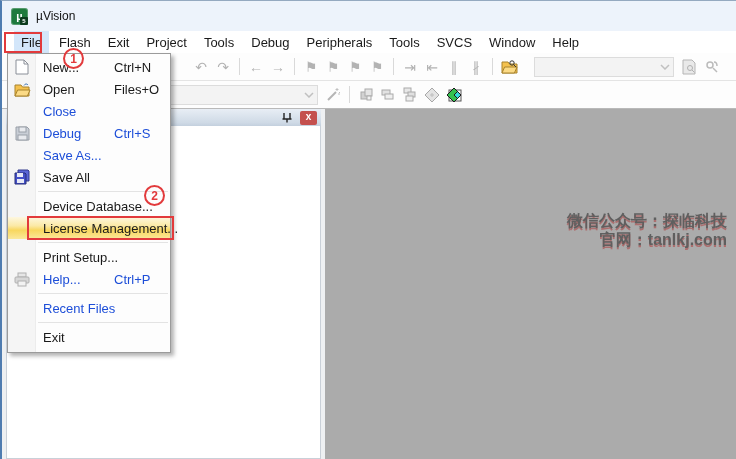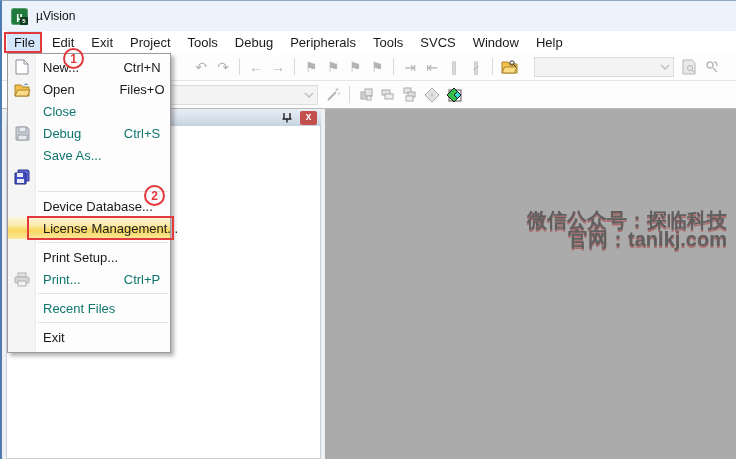--- a/index.html
+++ b/index.html
@@ -11,21 +11,21 @@
   
   .titlebar { height:30px; background:#edf3fb; display:flex; align-items:center; padding-left:9px; }
   .app-icon { width:17px; height:17px; background:#1f7a3d; border-radius:3px; position:relative;
               color:#fff; font-weight:bold; font-size:11px; line-height:16px; text-align:center; margin-right:8px;
               box-shadow:inset 0 0 0 1px rgba(255,255,255,.25); }
   .app-icon .five { position:absolute; right:0; bottom:0; width:8px; height:8px; background:#0c3b1d;
                     color:#fff; font-size:6px; line-height:8px; font-weight:bold; border-radius:1px; }
   .title-text { font-size:12px; color:#111; }
 
   
-  .menubar { height:22px; background:#fff; display:flex; align-items:stretch; padding-left:5px; }
+  .menubar { height:22px; background:#fff; display:flex; align-items:stretch; padding-left:12px; }
   .mb-item { padding:0 7px; display:flex; align-items:center; margin-right:3px; cursor:default; }
   .mb-item.active { background:#d3e6fa; }
 
   
   .toolbar { height:28px; background:#fdfdfd; display:flex; align-items:center; border-bottom:1px solid #e4e4e4; }
   .toolbar.tb2 { border-bottom:1px solid #b9b9b9; }
   .tool { width:20px; height:20px; display:flex; align-items:center; justify-content:center;
           color:#b3b3b3; font-size:14px; margin:0 1px; }
   .tool svg { display:block; }
   .tsep { width:1px; height:17px; background:#d9d9d9; margin:0 5px; }
@@ -38,32 +38,32 @@
   .panel { position:absolute; left:4px; top:0; width:315px; bottom:0; }
   .panel-header { height:17px; background:linear-gradient(180deg,#e8eef5 0%,#cfdae6 80%,#c3d0de 100%);
                   display:flex; align-items:center; justify-content:flex-end; padding-right:4px; }
   .pin-btn { width:14px; height:13px; display:flex; align-items:center; justify-content:center; margin-right:6px; }
   .close-btn { width:17px; height:14px; background:#c4504e; border-radius:2px; color:#fff; font-size:10px;
                font-weight:bold; line-height:13px; text-align:center; font-family:"Liberation Mono",monospace; }
   .panel-body { position:absolute; left:0; top:17px; right:0; bottom:0; background:#fff; border:1px solid #c9d0d8; border-top:none; }
   .splitter { position:absolute; left:319px; top:0; width:4px; bottom:0; background:#eef0f2; }
   .main-gray { position:absolute; left:323px; top:0; right:0; bottom:0; background:#ababab; }
   .watermark { position:absolute; top:102px; right:9px; text-align:right; color:#5f5f5f;
-               font-size:20px; line-height:19px; font-weight:600;
+               font-size:16px; line-height:19px; font-weight:600;
                text-shadow:0 2px 0 rgba(171,90,90,.75); }
 
   
   .dropdown { position:absolute; left:5px; top:52px; width:164px; background:#fdfdfd;
               border:1px solid #9b9b9b; box-shadow:3px 3px 4px rgba(0,0,0,.3); z-index:40; padding:2px 0 4px 0; }
   .dropdown .gutter { position:absolute; left:0; top:0; bottom:0; width:28px; background:#f5f5f5; border-right:1px solid #ececec; }
   .mi { position:relative; height:22px; display:flex; align-items:center; }
   .mi .ic { width:28px; display:flex; align-items:center; justify-content:center; flex:none; }
   .mi .lbl { flex:1; padding-left:7px; white-space:nowrap; }
-  .mi .sc { width:56px; flex:none; text-align:center; }
-  .mi.disabled .lbl, .mi.disabled .sc { color:#0f766e; }
+  .mi .sc { width:56px; flex:none; text-align:left; }
+  .mi.disabled .lbl, .mi.disabled .sc { color:#1d4ed8; }
   .mi.highlight { background:linear-gradient(180deg,#fdf7e0 0%,#fbe9a6 40%,#f8d75f 60%,#fbe89b 100%);text-align:center; }
   .msep { height:1px; background:#e3e3e3; margin:3px 2px 3px 30px; }
 
   
   .ann { position:absolute; z-index:60; border:2px solid #e23a3c; pointer-events:none; }
   .ann-circle { position:absolute; z-index:60; width:21px; height:21px; border:2px solid #e23a3c; border-radius:50%;
                 color:#e23a3c; font-size:12px; font-weight:bold; display:flex; align-items:center; justify-content:center;
                 background:transparent; pointer-events:none; }
 </style>
 </head>
@@ -71,21 +71,21 @@
 
 <div class="window">
 
   <div class="titlebar">
     <div class="app-icon">µ<span class="five">5</span></div>
     <div class="title-text">µVision</div>
   </div>
 
   <div class="menubar" id="menubar-items">
       <div class="mb-item active">File</div>
-      <div class="mb-item">Edit</div>
+      <div class="mb-item">Flash</div>
       <div class="mb-item">Exit</div>
       <div class="mb-item">Project</div>
       <div class="mb-item">Tools</div>
       <div class="mb-item">Debug</div>
       <div class="mb-item">Peripherals</div>
       <div class="mb-item">Tools</div>
       <div class="mb-item">SVCS</div>
       <div class="mb-item">Window</div>
       <div class="mb-item">Help</div>
     </div>
@@ -262,20 +262,21 @@
       </div>
       <div class="mi">
         <span class="ic">
           <svg width="16" height="16" viewBox="0 0 16 16">
             <path d="M4 1h10l1 1v10H4z" fill="#5a66d8" stroke="#323a8c"></path>
             <path d="M1 4h10l1 1v10H1z" fill="#4450c8" stroke="#272e78"></path>
             <rect x="3" y="4" width="6" height="4" fill="#e8eaf6"></rect>
             <rect x="3" y="10" width="7" height="4" fill="#e8eaf6"></rect>
           </svg>
         </span>
+        <span class="lbl">Save All</span>
         <span class="sc"></span>
       </div>
       <div class="msep"></div>
       <div class="mi">
         <span class="ic"></span>
         <span class="lbl">Device Database...</span>
         <span class="sc"></span>
       </div>
       <div class="mi highlight">
         <span class="ic"></span>
@@ -289,21 +290,21 @@
         <span class="sc"></span>
       </div>
       <div class="mi disabled">
         <span class="ic">
           <svg width="16" height="15" viewBox="0 0 16 15">
             <rect x="4" y="1" width="8" height="4" fill="#e6e6e6" stroke="#b0b0b0"></rect>
             <rect x="1" y="5" width="14" height="6" rx="1" fill="#d7d7d7" stroke="#b0b0b0"></rect>
             <rect x="4" y="9" width="8" height="5" fill="#f2f2f2" stroke="#b0b0b0"></rect>
           </svg>
         </span>
-        <span class="lbl">Print...</span>
+        <span class="lbl">Help...</span>
         <span class="sc">Ctrl+P</span>
       </div>
       <div class="msep"></div>
       <div class="mi disabled">
         <span class="ic"></span>
         <span class="lbl">Recent Files</span>
         <span class="sc"></span>
       </div>
       <div class="msep"></div>
       <div class="mi">

